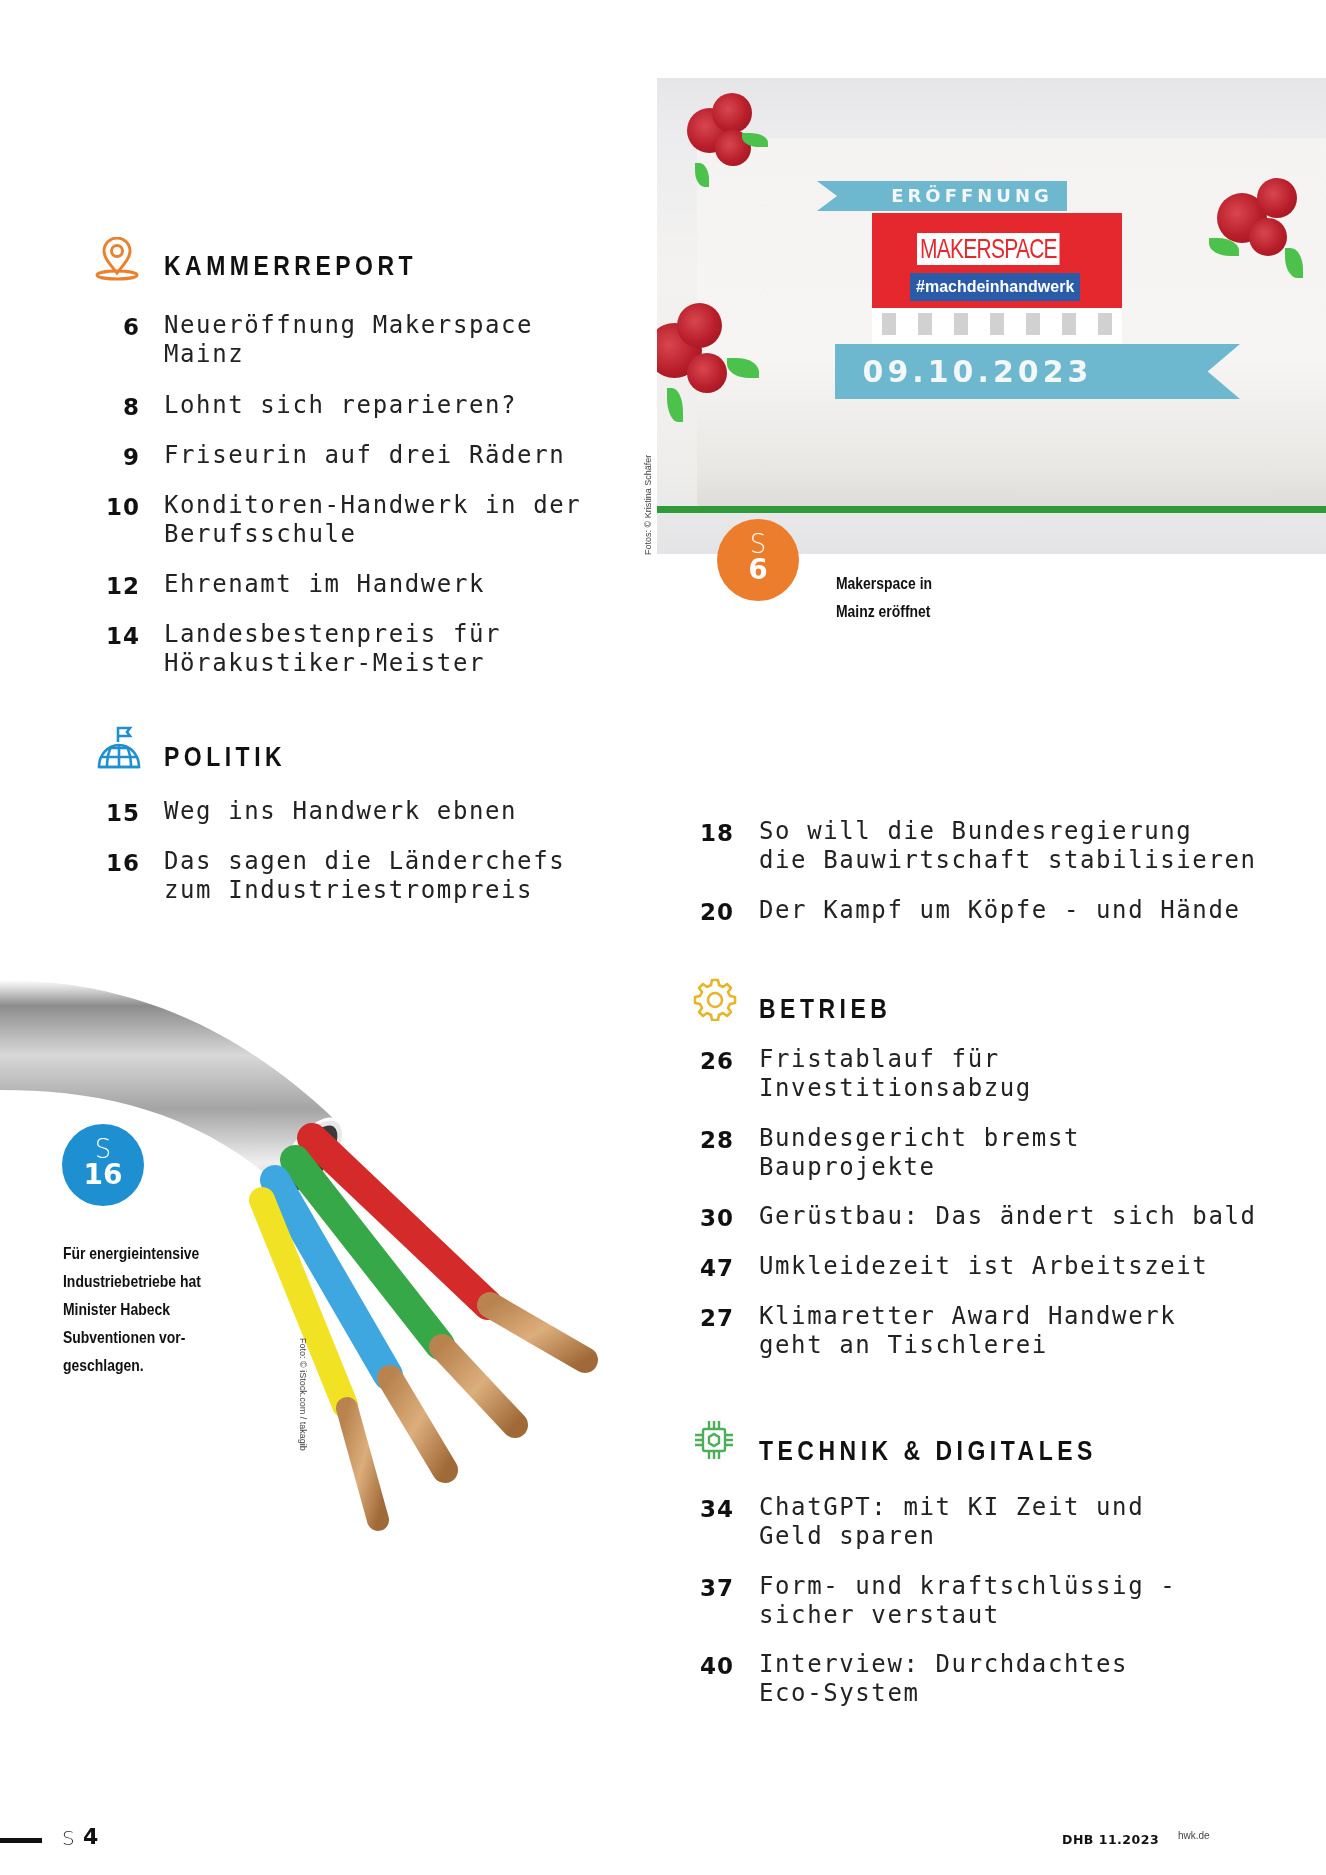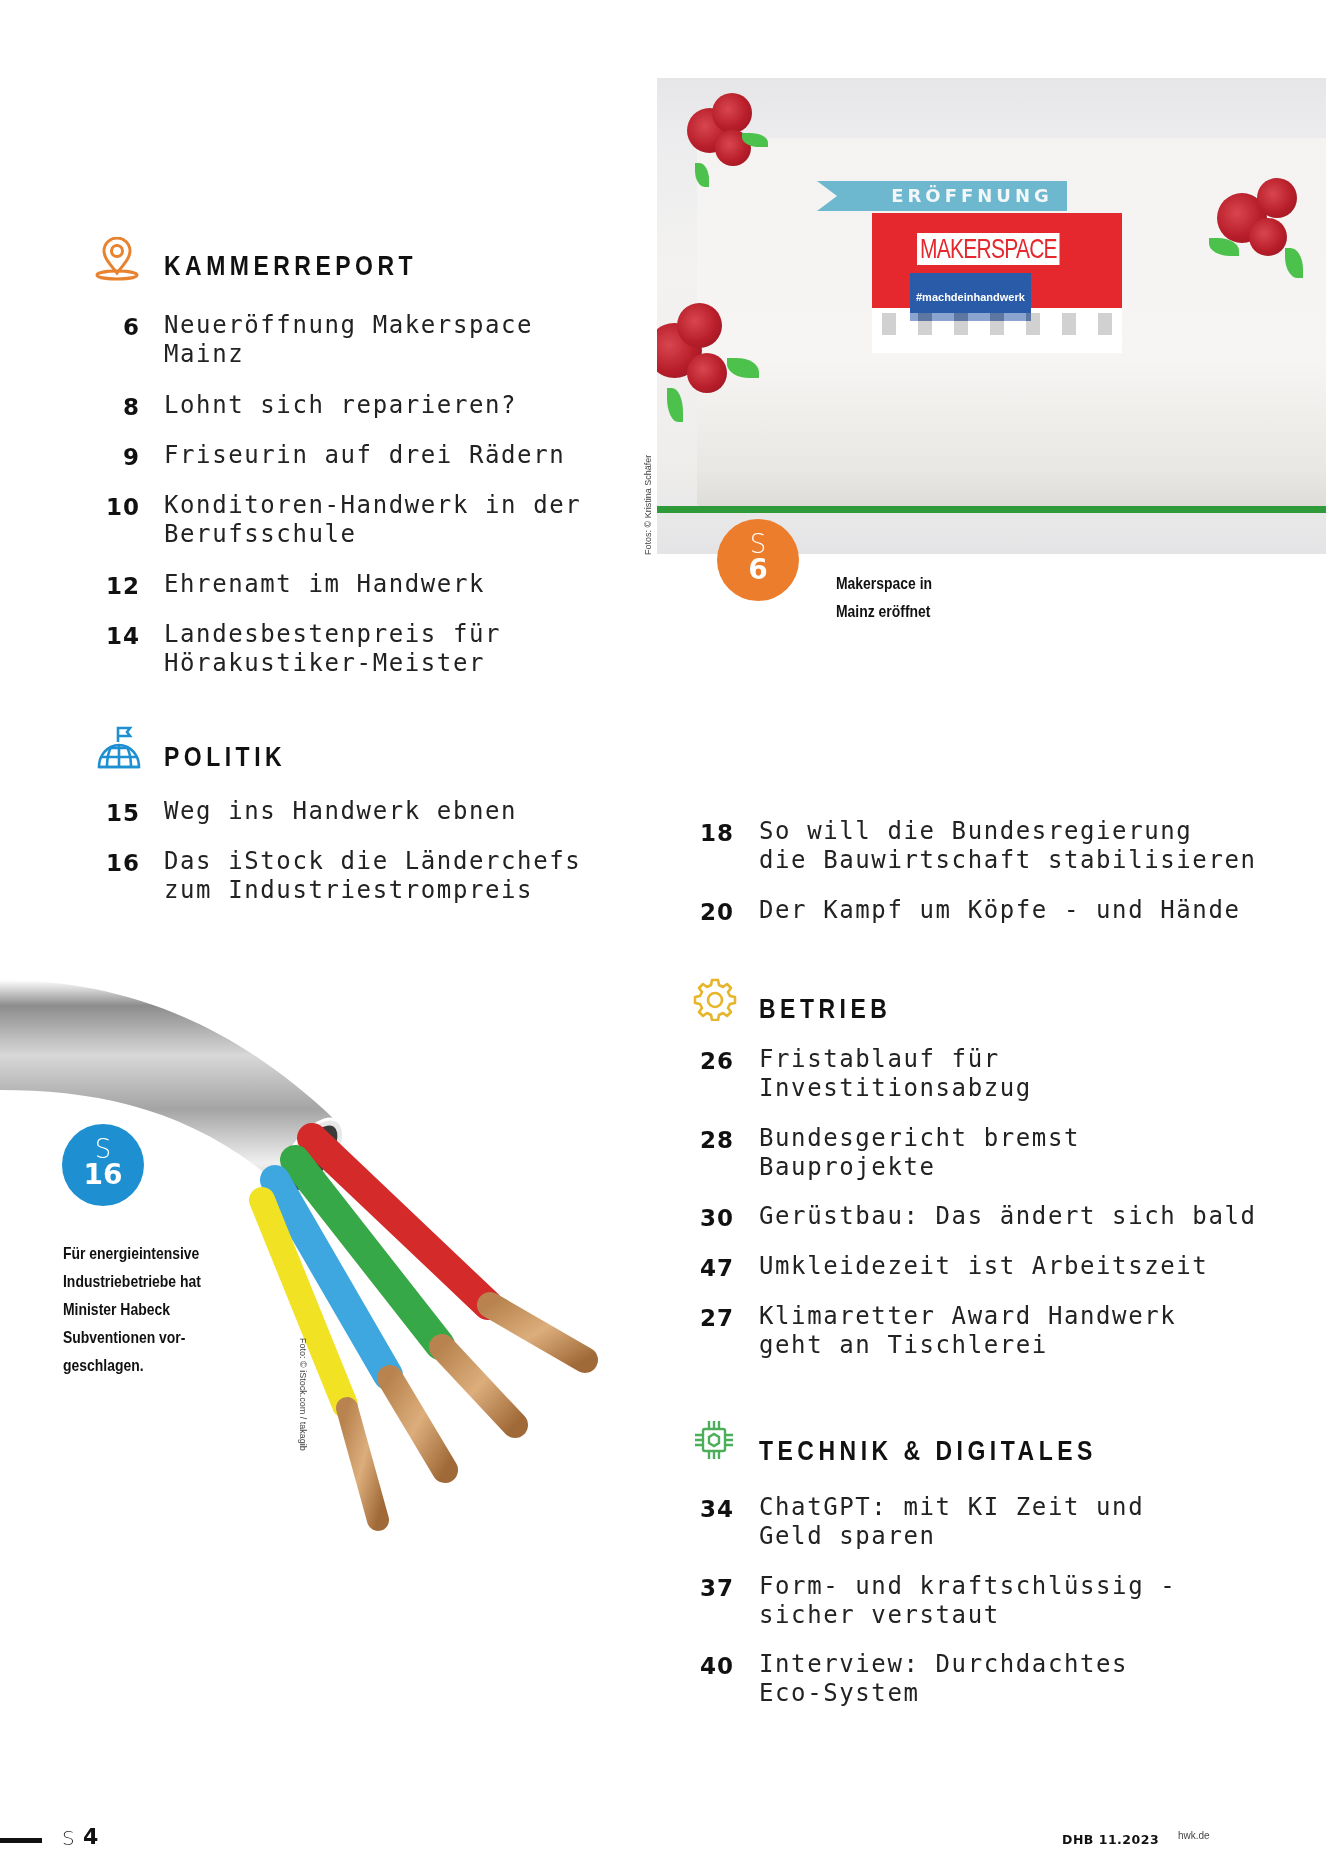--- a/index.html
+++ b/index.html
@@ -56,21 +56,21 @@
   .banner-top { left: 160px; top: 103px; width: 250px; height: 30px; font-size: 18px; line-height: 30px;
     clip-path: polygon(0 0, 100% 0, 100% 100%, 0 100%, 8% 50%); padding-left: 60px; }
   .banner-date { left: 178px; top: 266px; width: 405px; height: 55px; font-size: 30px; line-height: 55px;
     clip-path: polygon(0 0, 100% 0, 92% 50%, 100% 100%, 0 100%); padding-right: 120px; }
   .maker-card { position: absolute; left: 215px; top: 135px; width: 250px; height: 140px; background: #fff; }
   .maker-red { position: absolute; left: 0; top: 0; width: 250px; height: 95px; background: #e5282e; }
   .maker-title { position: absolute; left: 45px; top: 20px; background: #fff; color: #e5282e;
     font-family: "Liberation Sans", sans-serif; font-size: 28px; padding: 0 4px; letter-spacing: -1px;
     transform: scaleX(0.75); transform-origin: left; }
   .maker-hash { position: absolute; left: 38px; top: 60px; background: #2a5ba8; color: #fff;
-    font-family: "Liberation Sans", sans-serif; font-weight: 700; font-size: 11px; padding: 18px 6px; }
+    font-family: "Liberation Sans", sans-serif; font-weight: 700; font-size: 16px; padding: 5px 6px; }
   .maker-logos { position: absolute; left: 10px; top: 100px; width: 230px; height: 22px;
     background: repeating-linear-gradient(90deg, #999 0 14px, #fff 14px 36px); opacity: 0.45; }
   .rose { position: absolute; border-radius: 50%;
     background: radial-gradient(circle at 40% 40%, #d8464e 0%, #b81e2a 55%, #8e1420 100%); }
   .leaf { position: absolute; background: #4cc24c; border-radius: 0 70% 0 70%; }
 
   .credit-vert {
     position: absolute; font-family: "Liberation Sans", sans-serif; font-size: 9px; color: #444;
     transform: rotate(-90deg); transform-origin: left top; white-space: nowrap;
   }
@@ -148,21 +148,21 @@
     </svg>
   </span>
   <div class="section-title" style="left:164px;top:741px;">POLITIK</div>
 
   <div>
     <span class="toc-num" style="left:80px;top:800px;">15</span>
     <span class="toc-title" style="left:164px;top:797px;">Weg ins Handwerk ebnen</span>
   </div>
   <div>
     <span class="toc-num" style="left:80px;top:850px;">16</span>
-    <span class="toc-title" style="left:164px;top:847px;">Das iStock die Länderchefs
+    <span class="toc-title" style="left:164px;top:847px;">Das sagen die Länderchefs
 zum Industriestrompreis</span>
   </div>
   <div>
     <span class="toc-num" style="left:674px;top:820px;">18</span>
     <span class="toc-title" style="left:759px;top:817px;">So will die Bundesregierung
 die Bauwirtschaft stabilisieren</span>
   </div>
   <div>
     <span class="toc-num" style="left:674px;top:899px;">20</span>
     <span class="toc-title" style="left:759px;top:896px;">Der Kampf um Köpfe - und Hände</span>
@@ -253,20 +253,21 @@
   <div class="leaf" style="left:10px;top:310px;width:16px;height:34px;"></div>
 
   <div class="banner banner-top">ERÖFFNUNG</div>
   <div class="maker-card">
     <div class="maker-red">
       <div class="maker-title">MAKERSPACE</div>
       <div class="maker-hash">#machdeinhandwerk</div>
     </div>
     <div class="maker-logos"></div>
   </div>
+  <div class="banner banner-date">09.10.2023</div>
 </div>
 
 <div class="credit-vert" style="left:643px;top:555px;">Fotos: © Kristina Schäfer</div>
 
 <div class="page-badge" style="left:717px;top:519px;background:#ec7d2c;">
   <span class="s">S</span>
   <span class="n">6</span>
 </div>
 <div class="caption" style="left:836px;top:570px;">Makerspace in
 Mainz eröffnet</div>

